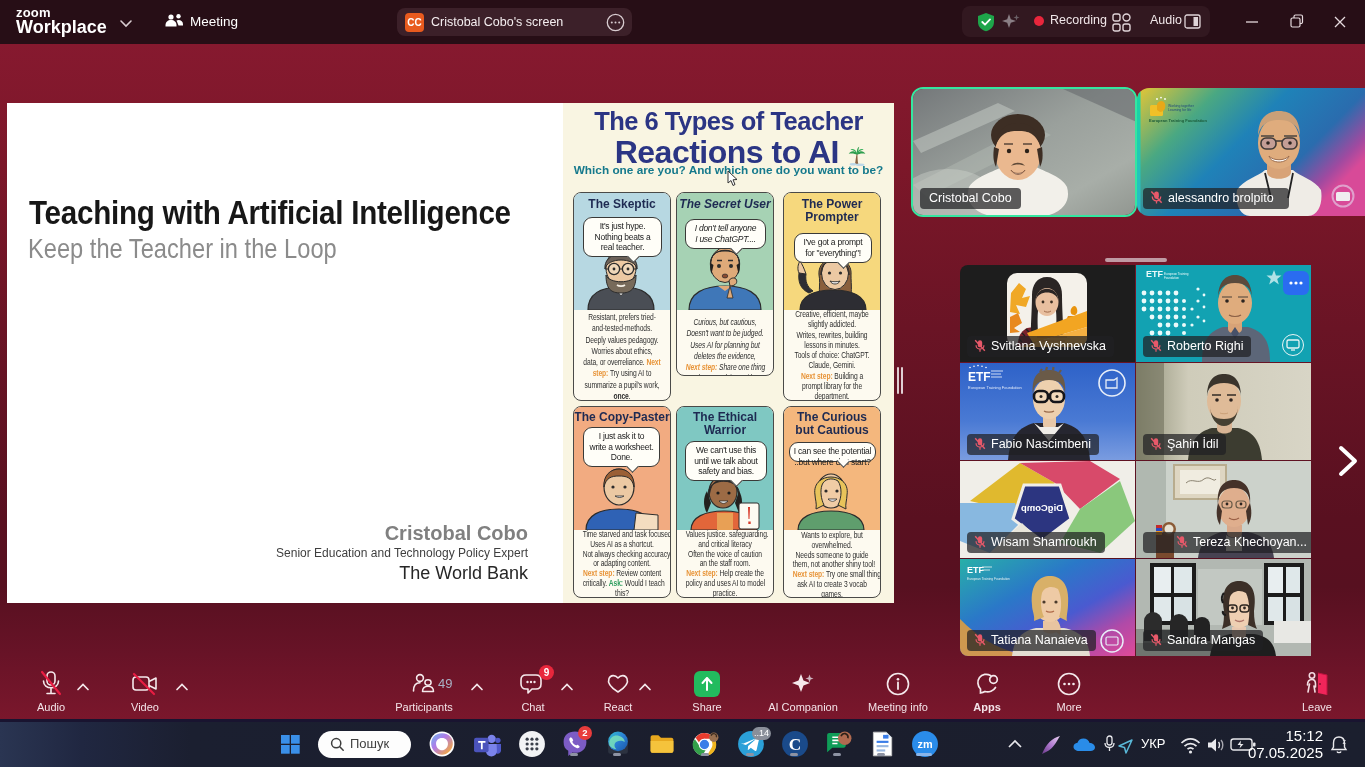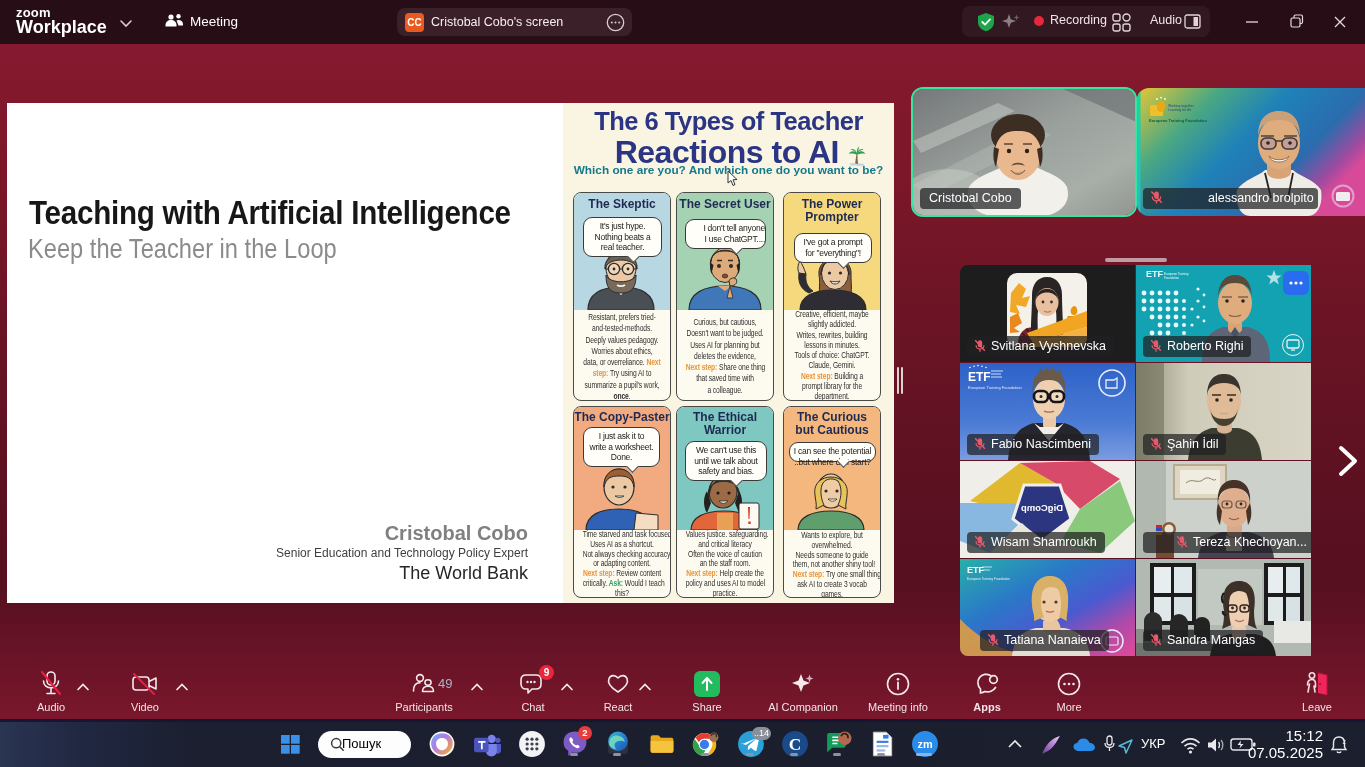--- a/index.html
+++ b/index.html
@@ -73,21 +73,21 @@
 .tool { position:absolute; text-align:center; color:#f3e3e8; font-size:11px; }
 .tool .lbl { position:absolute; top:31px; width:100%; text-align:center; }
 
 
 #taskbar { left:0; top:722px; width:1365px; height:45px;
   background:linear-gradient(90deg,#2a3552 0%, #202741 6%, #1b1f30 14%, #1b1e2d 60%, #1b1f2e 100%);
 }
 .tsk-time { left:1230px; top:728px; width:93px; color:#fff; font-size:15px; text-align:right; line-height:16.5px;}
 .tsk-ukr { left:1141px; top:736px; color:#fff; font-size:13px; }
 .search { left:318px; top:731px; width:93px; height:27px; background:#fdfdfd; border-radius:14px; }
-.search span { position:absolute; left:24px; top:5px; color:#000000; font-size:13px;text-align:center;}
+.search span { position:absolute; left:32px; top:5px; color:#404040; font-size:13px;text-align:center;}
 .ticon { position:absolute; top:730px; width:28px; height:28px; }
 .udot { position:absolute; top:40px; width:8px; height:2.5px; border-radius:1.5px; background:#8e93a3; }
 </style>
 </head>
 <body>
 <div id="app">
 
   <div id="main" class="abs"></div>
 
   <div id="titlebar" class="abs"></div>
@@ -187,37 +187,37 @@
         <path d="M45.6 24 H48.4 M34.4 24 H31 M59.6 24 H63" stroke="#2c2c2c" stroke-width="1.2"></path>
         <circle cx="40" cy="24" r="1.4" fill="#2c2c2c"></circle>
             <circle cx="54" cy="24" r="1.4" fill="#2c2c2c"></circle>
         <path d="M43 40 C45 41.5 49 41.5 51 40" stroke="#f5efe5" stroke-width="1.6" fill="none"></path>
       </svg>
       <div class="bub" style="left:9px; top:24px; width:79px; height:40px;">It's just hype.<br>Nothing beats a<br>real teacher.</div>
     </div>
     <div class="desc" style="top:117px;">Resistant, prefers tried-<br>and-tested-methods.<br>Deeply values pedagogy.<br>Worries about ethics,<br>data, or overreliance. <span class="ns">Next</span><br><span class="ns">step:</span> Try using AI to<br>summarize a pupil's work,<br><b>once</b>.</div>
   </div>
 
-  <div class="card abs" style="left:676px; top:192px; height:209px;">
+  <div class="card abs" style="left:676px; top:192px; height:184px;font-style:italic;">
     <div class="top" style="height:117px; background:#a6d2b4;">
       <div class="ct" style="top:5px;">The Secret User</div>
       <svg style="position:absolute; left:0; top:48px;" width="98" height="69" viewBox="0 0 98 69">
         <path d="M12 69 C12 52 27 45 48 45 C69 45 84 52 84 69 Z" fill="#3f77b8" stroke="#2c2c2c" stroke-width="1.2"></path>
         <path d="M41 45 L48 50 L55 45 Z" fill="#dfaa79"></path>
         <ellipse cx="48" cy="24" rx="14.5" ry="17.5" fill="#dfaa79" stroke="#2c2c2c" stroke-width="1"></ellipse>
         <path d="M33.5 25 C31 4 65 4 62.5 25 C62 13 58 10 48 10 C38 10 34 13 33.5 25 Z" fill="#23201e" stroke="#2c2c2c" stroke-width="1"></path>
         <path d="M33.5 22 C33 27 33.3 30 34.5 33 L36.5 24 Z M62.5 22 C63 27 62.7 30 61.5 33 L59.5 24 Z" fill="#23201e"></path>
         <circle cx="42" cy="25" r="2" fill="#2c2c2c"></circle>
             <circle cx="54" cy="25" r="2" fill="#2c2c2c"></circle>
         <path d="M40 19.5 H45 M51 19.5 H56" stroke="#2c2c2c" stroke-width="1.4"></path>
         <ellipse cx="48" cy="35" rx="2.8" ry="2" fill="#8a4a30" stroke="#2c2c2c" stroke-width="0.7"></ellipse>
         <path d="M53 45 C59 45 61 41 59 38 C57 36 53 37 52 40 Z" fill="#dfaa79" stroke="#2c2c2c" stroke-width="1"></path>
         <path d="M53 45 L56 57 L50 57 Z" fill="#dfaa79" stroke="#2c2c2c" stroke-width="0.8"></path>
       </svg>
-      <div class="bub" style="left:8px; top:26px; width:81px; height:30px;text-align:right;">I don't tell anyone<br>I use ChatGPT....</div>
+      <div class="bub" style="left:8px; top:26px; width:81px; height:30px;">I don't tell anyone<br>I use ChatGPT....</div>
     </div>
     <div class="desc" style="top:122px;">Curious, but cautious,<br>Doesn't want to be judged.<br>Uses AI for planning but<br>deletes the evidence,<br><span class="ns">Next step:</span> Share one thing<br>that saved time with<br>a colleague.</div>
   </div>
 
   <div class="card abs" style="left:783px; top:192px; height:209px;">
     <div class="top" style="height:117px; background:#f6d87d;">
       <div class="ct" style="top:5px;">The Power<br>Prompter</div>
       <svg style="position:absolute; left:0; top:58px;" width="98" height="59" viewBox="0 0 98 59">
         <path d="M35 24 C33 2 69 2 67 24 C67 34 69 44 64 50 L56 46 L46 46 L38 50 C33 44 37 34 35 24 Z" fill="#8a5f3c" stroke="#2c2c2c" stroke-width="1"></path>
         <path d="M16 59 C16 45 30 39 49 39 C68 39 82 45 82 59 Z" fill="#2d2d33" stroke="#2c2c2c" stroke-width="1.2"></path>
@@ -362,21 +362,21 @@
       <path d="M162 68 C166 73 178 73 182 68 C180 76 164 76 162 68 Z" fill="#fff" stroke="#9a6a4a" stroke-width="1"></path>
       <path d="M158 85 L164 110 M186 85 L181 110" stroke="#222" stroke-width="1.8"></path>
       </g>
       <circle cx="206" cy="108" r="10.5" fill="none" stroke="#e0a0cc" stroke-width="2"></circle>
       <rect x="199" y="104" width="14" height="9" rx="1.5" fill="#f0ecf0"></rect>
     </svg>
     <div class="nlabel" style="left:6px; bottom:7px;"><svg class="mic" width="15" height="15" viewBox="0 0 16 16">
           <rect x="5.5" y="1.5" width="5" height="8" rx="2.5" fill="#e8596a"></rect>
           <path d="M3.5 7 C3.5 13 12.5 13 12.5 7 M8 11.5 V14.5" stroke="#e8596a" stroke-width="1.4" fill="none"></path>
           <path d="M2.5 1.5 L13.5 13.5" stroke="#e8596a" stroke-width="1.6"></path>
-        </svg><span style="padding-right:4px;margin-left:40px;">alessandro brolpito</span></div>
+        </svg><span style="padding-right:15px;">alessandro brolpito</span></div>
   </div>
 
   <div id="draghandle" class="abs"></div>
   <div id="resizeh1" class="abs"></div>
   <div id="resizeh2" class="abs"></div>
 
   <div id="grid">
 
   <div class="gtile abs" style="left:960px; top:265px; background:#1d1d1d; border-radius:8px 0 0 0;">
     <svg style="position:absolute; left:47px; top:8px;" width="80" height="74" viewBox="0 0 80 74">
@@ -622,21 +622,21 @@
       <path d="M83 70 C83 76 98 76 98 70 L98 62 L83 62 Z" fill="#e8c4a0"></path>
       <ellipse cx="90" cy="44" rx="16" ry="19" fill="#eecaa5"></ellipse>
       <path d="M72 46 C70 24 80 17 90 17 C100 17 110 24 108 46 C108 52 106 58 107 62 L99 58 C102 50 102 38 98 30 C92 26 84 28 82 34 C80 42 81 52 84 58 L74 62 C75 56 72 52 72 46 Z" fill="#d8b068"></path>
       <circle cx="84" cy="43" r="1.6" fill="#4a3a2c"></circle>
           <circle cx="96" cy="43" r="1.6" fill="#4a3a2c"></circle>
       <path d="M86 52 C88 53.5 92 53.5 94 52" stroke="#b06a4a" stroke-width="1.2" fill="none"></path>
       <path d="M96 60 C100 64 102 70 100 76 L92 70 Z" fill="#e8c4a0"></path>
       <circle cx="152" cy="82" r="11" fill="none" stroke="#e8eef8" stroke-width="1.5"></circle>
       <rect x="146" y="78" width="12" height="8" rx="1.2" fill="none" stroke="#e8eef8" stroke-width="1.2"></rect>
     </svg>
-    <div class="nlabel" style="left:7px; bottom:5px;margin-left:13px;"><svg class="mic" width="14" height="14" viewBox="0 0 16 16">
+    <div class="nlabel" style="left:7px; bottom:5px;"><svg class="mic" width="14" height="14" viewBox="0 0 16 16">
             <rect x="5.5" y="1.5" width="5" height="8" rx="2.5" fill="#e8596a"></rect>
             <path d="M3.5 7 C3.5 13 12.5 13 12.5 7 M8 11.5 V14.5" stroke="#e8596a" stroke-width="1.4" fill="none"></path>
             <path d="M2.5 1.5 L13.5 13.5" stroke="#e8596a" stroke-width="1.6"></path>
           </svg><span style="padding-right:8px;">Tatiana Nanaieva</span></div>
   </div>
 
   <div class="gtile abs" style="left:1136px; top:559px;">
     <svg width="175" height="97" viewBox="0 0 175 97">
       <rect width="175" height="97" fill="#b2b8b2"></rect>
       <rect x="14" y="4" width="46" height="62" fill="#1c1c1c"></rect>

